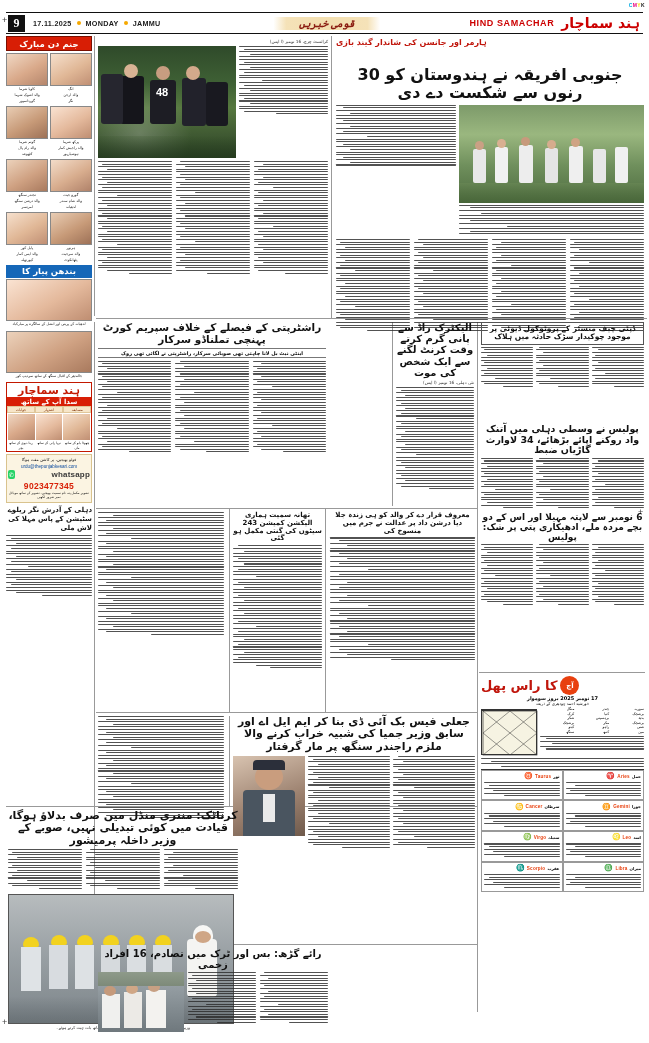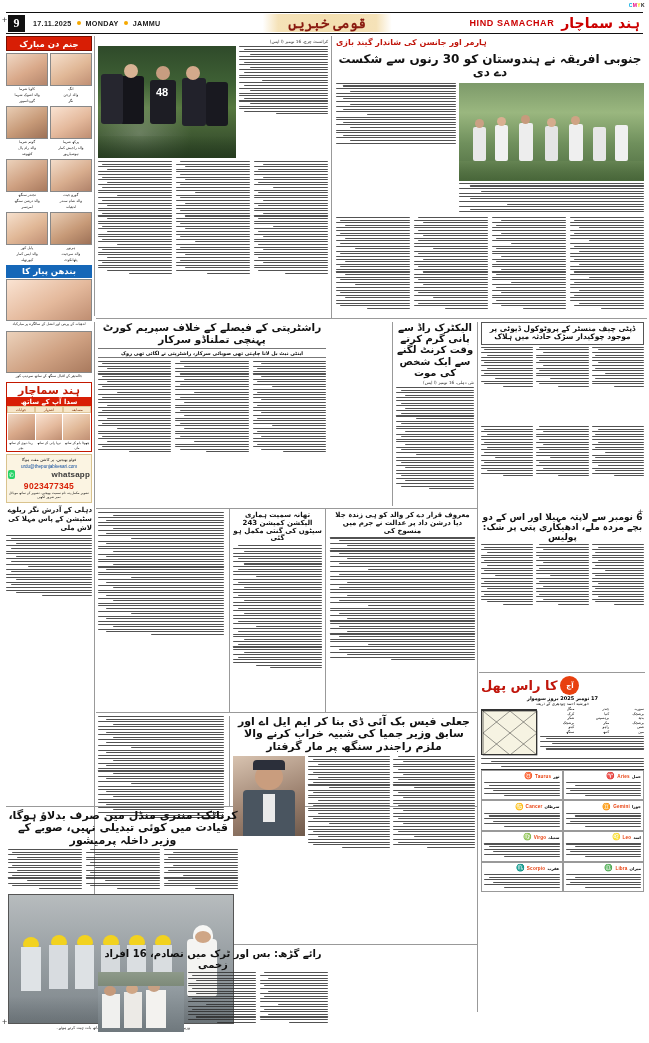--- a/index.html
+++ b/index.html
@@ -42,22 +42,23 @@
   }
   .dateline {
     display: flex; align-items: center; gap: 5px;
     margin-left: 8px; font-size: 7.2px; font-weight: bold;
     color: #1a1a1a; letter-spacing: .3px; text-align: right;
   }
   .dot { width: 4px; height: 4px; border-radius: 50%; background: #f5a800; display:inline-block; }
   .section-ribbon {
     position: absolute; left: 50%; transform: translateX(-48%);
     background: linear-gradient(90deg,#fff 0%,#f5e2b8 12%,#f3dfb0 50%,#f5e2b8 88%,#fff 100%);
-    padding: 1px 26px; font-size: 14px; font-weight: bold; color: #8a1b10;
+    padding: 1px 26px; font-size: 10px; font-weight: bold; color: #8a1b10;
     direction: rtl;
+    font-style: italic;
   }
   .brand-en {
     margin-left: auto; font-size: 9px; font-weight: bold; color: #cc0000;
     letter-spacing: .6px;
   }
   .brand-ur {
     margin-left: 7px; margin-right: 3px; color: #cc0000; font-weight: bold;
     font-size: 14px; direction: rtl; font-family: "DejaVu Sans", sans-serif;
   }
 
@@ -560,21 +561,21 @@
         <div class="ln s1"></div>
           <div class="ln s1"></div>
           <div class="ln s2"></div>
           <div class="ln s5"></div>
       </div>
     </div>
   </div>
 
   <div class="col" style="left:336px; top:38px; width:308px;">
     <div class="kicker">ہارمر اور جانسن کی شاندار گیند بازی</div>
-    <div class="hl" style="font-size:12px; margin-top:6px;">جنوبی افریقہ نے ہندوستان کو 30 رنوں سے شکست دے دی</div>
+    <div class="hl" style="font-size:16px; margin-top:19px;">جنوبی افریقہ نے ہندوستان کو 30 رنوں سے شکست دے دی</div>
 
     <div style="display:flex; gap:3px; margin-top:3px;">
       <div style="width:120px;">
         <div class="body-text tight">
           <div class="ln s1"></div>
             <div class="ln s2"></div>
             <div class="ln s1"></div>
             <div class="ln s3"></div>
           <div class="ln s1"></div>
             <div class="ln s1"></div>
@@ -1009,20 +1010,21 @@
           <div class="ln s1"></div>
         <div class="ln s2"></div>
           <div class="ln s1"></div>
           <div class="ln s1"></div>
           <div class="ln s5"></div>
       </div>
     </div>
   </div>
 
   <div class="col" style="left:481px; top:424px; width:163px;">
+    <div class="hl" style="font-size:9.5px;">پولیس نے وسطی دہلی میں آتنک واد روکنے اپائے بڑھائے، 34 لاوارث گاڑیاں ضبط</div>
     <div style="display:flex; gap:3px; margin-top:2px;">
       <div class="body-text tight" style="flex:1;">
         <div class="ln s1"></div>
           <div class="ln s2"></div>
           <div class="ln s1"></div>
           <div class="ln s3"></div>
         <div class="ln s1"></div>
           <div class="ln s1"></div>
           <div class="ln s2"></div>
           <div class="ln s1"></div>

